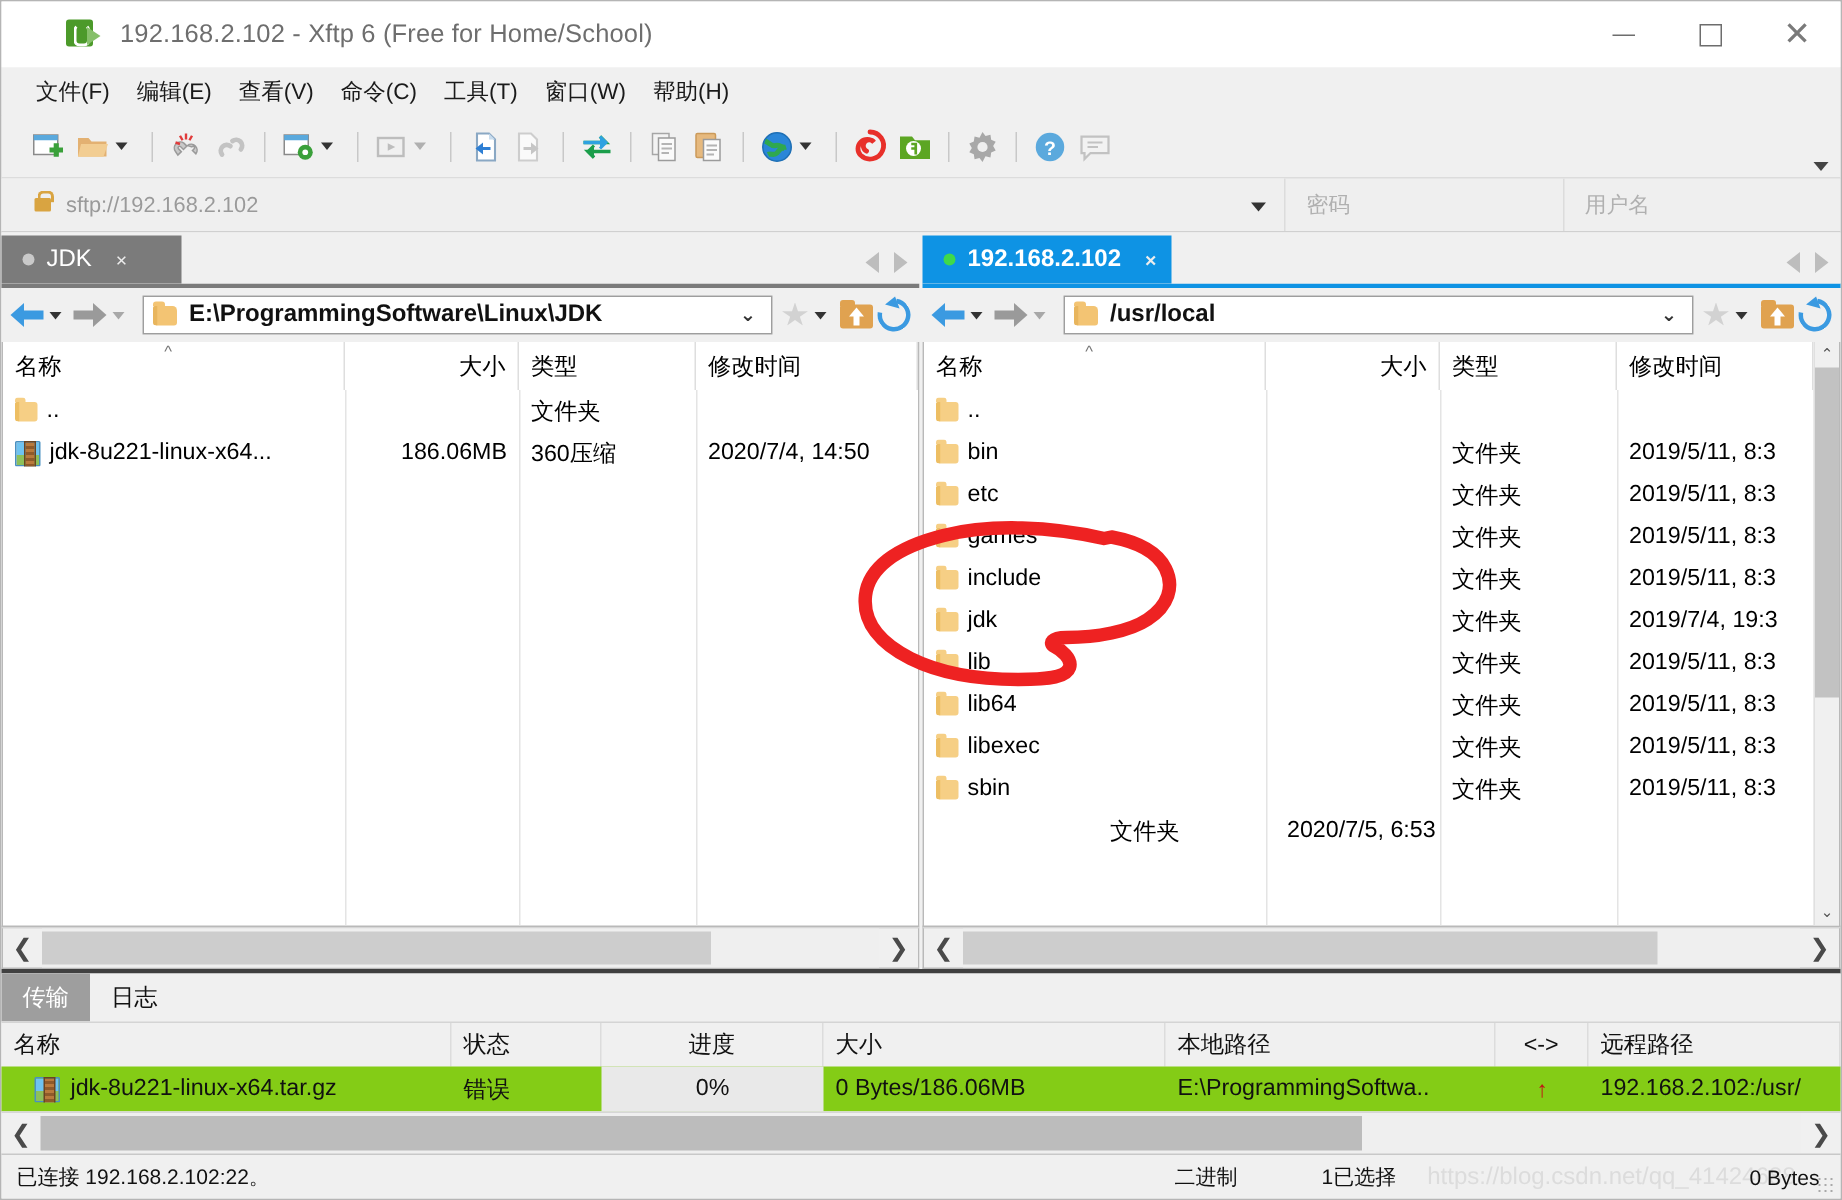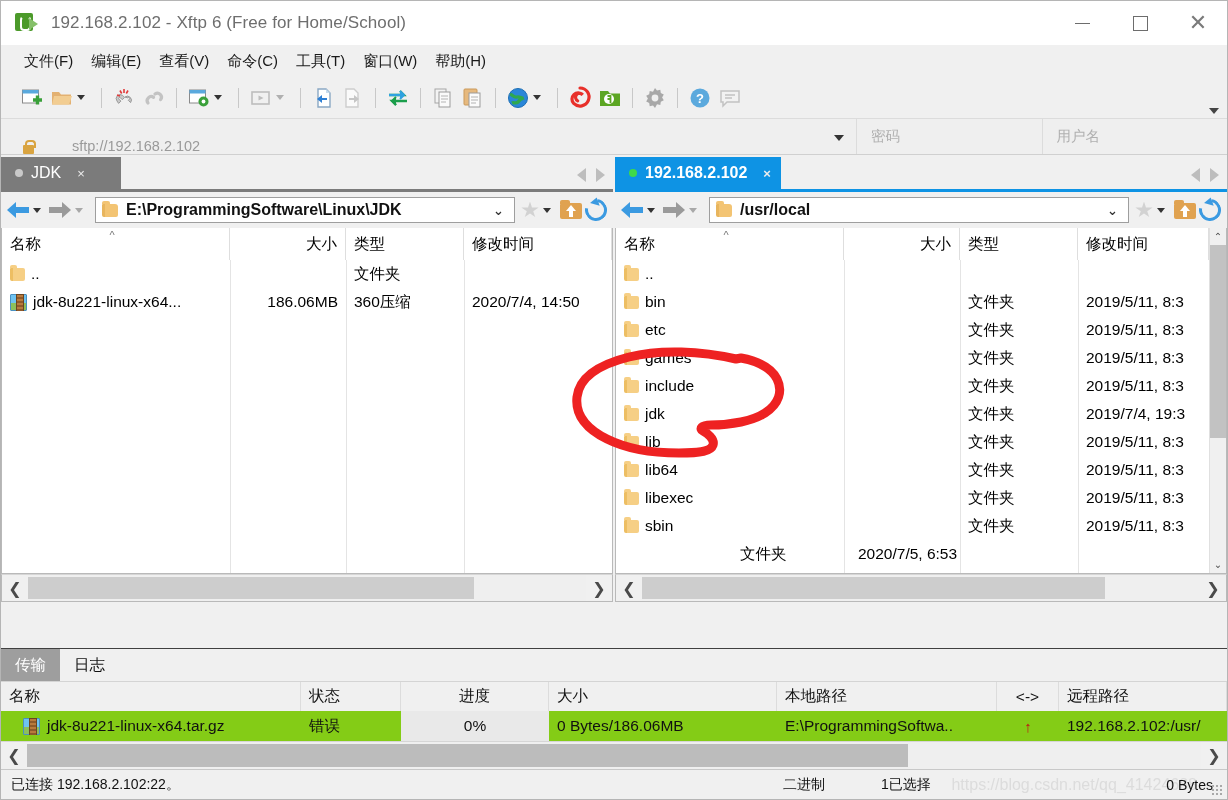--- a/index.html
+++ b/index.html
@@ -15,20 +15,21 @@
     border: 1px solid #b5b5b5;
     background: #f0f0f0;
     display: flex; flex-direction: column;
   }
 
   
   .titlebar {
     height: 44px; background: #ffffff;
     display: flex; align-items: center;
     flex: 0 0 auto;
+    padding-left: 29px;
   }
   .title-icon {
     width: 26px; height: 22px; margin-left: 14px; margin-right: 10px;
     position: relative; flex: 0 0 auto;
   }
   .title-icon .sq {
     position: absolute; left: 0; top: 1px; width: 18px; height: 18px;
     background: #4c9a2a; border-radius: 2px;
   }
   .title-icon .sq:after {
@@ -82,22 +83,22 @@
     border-top: 6px solid #444;
   }
   .ico { width: 24px; height: 24px; position: relative; display: inline-block; }
 
   
   .urlbar {
     height: 36px; background: #efefef; display: flex; align-items: stretch;
     flex: 0 0 auto; border-bottom: 1px solid #d0d0d0;
   }
   .url-field {
-    flex: 0 0 856px; background: #efefef; display: flex; align-items: flex-end;
-    position: relative; border-right: 1px solid #dcdcdc; gap: 28px;
+    flex: 0 0 856px; background: #efefef; display: flex; align-items: center;
+    position: relative; border-right: 1px solid #dcdcdc;
   }
   .lock {
     width: 11px; height: 9px; background: #d9a441; border-radius: 1px;
     margin-left: 22px; position: relative;
   }
   .lock:before {
     content: ""; position: absolute; left: 2px; top: -5px; width: 7px; height: 6px;
     border: 2px solid #d9a441; border-bottom: none; border-radius: 4px 4px 0 0;
   }
   .url-text { font-size: 14.5px; color: #9a9a9a; margin-left: 10px; }
@@ -263,21 +264,21 @@
   
   .hscroll { height: 28px; flex: 0 0 auto; background: #f0f0f0; display: flex; align-items: stretch;
              border: 1px solid #b9b9b9; border-top: 1px solid #d6d6d6; }
   .hs-btn { width: 26px; display: flex; align-items: center; justify-content: center;
             font-size: 16px; color: #4a4a4a; }
   .hs-track { flex: 1 1 auto; position: relative; background: #efefef; }
   .hs-thumb { position: absolute; top: 2px; bottom: 2px; left: 0; background: #cdcdcd; }
 
   
   .bottom { flex: 0 0 auto; background: #f0f0f0; display: flex; flex-direction: column;
-            border-top: 1px solid #404040; margin-top: 46px; }
+            border-top: 3px solid #404040; }
   .bt-tabs { height: 32px; display: flex; align-items: stretch; background: #f0f0f0; }
   .bt-tab { display: flex; align-items: center; padding: 0 14px; font-size: 15.5px; color: #111; }
   .bt-tab.active { background: #9e9e9e; color: #fff; }
   .bt-hdr { display: flex; height: 30px; background: #f0f0f0; border-top: 1px solid #d4d4d4; }
   .bt-hdr .c { font-size: 15.5px; color: #111; display: flex; align-items: center; padding: 0 8px;
                border-right: 1px solid #dcdcdc; }
   .bt-rows { background: #84cc16; }
   .bt-row { display: flex; height: 30px; align-items: center; }
   .bt-row .c { font-size: 15.5px; color: #111; display: flex; align-items: center; padding: 0 8px;
                white-space: nowrap; overflow: hidden; }

